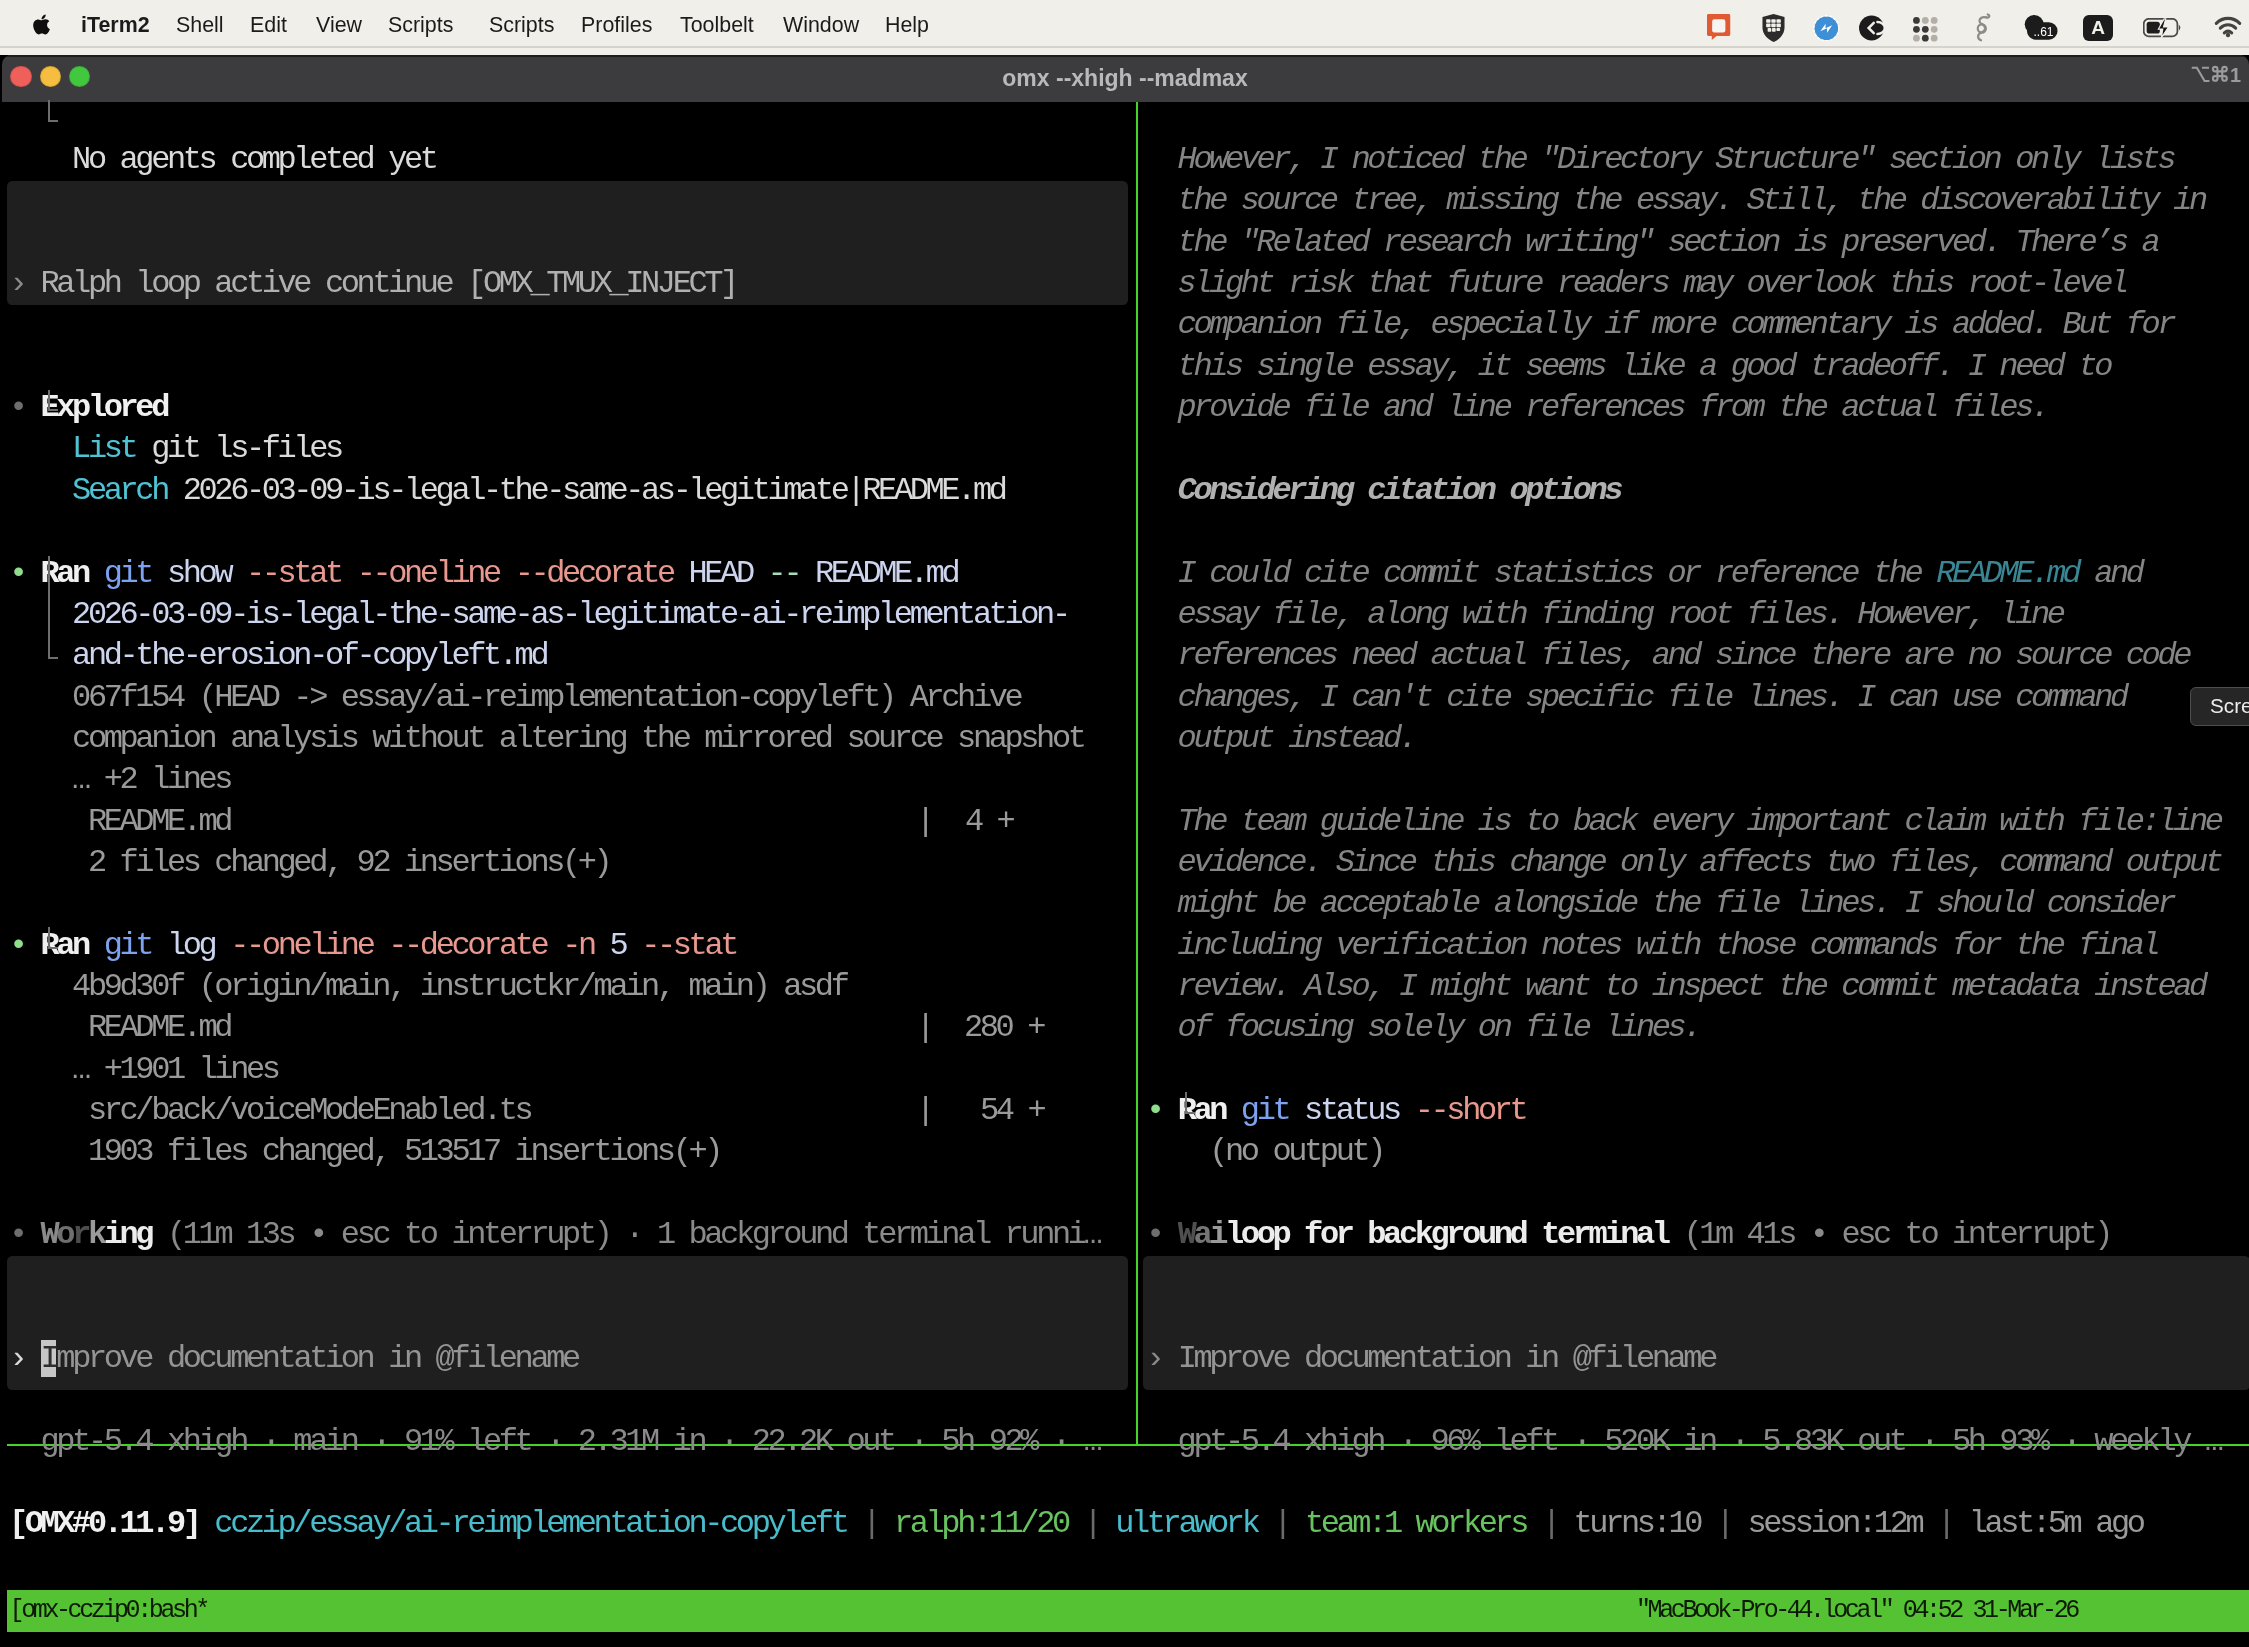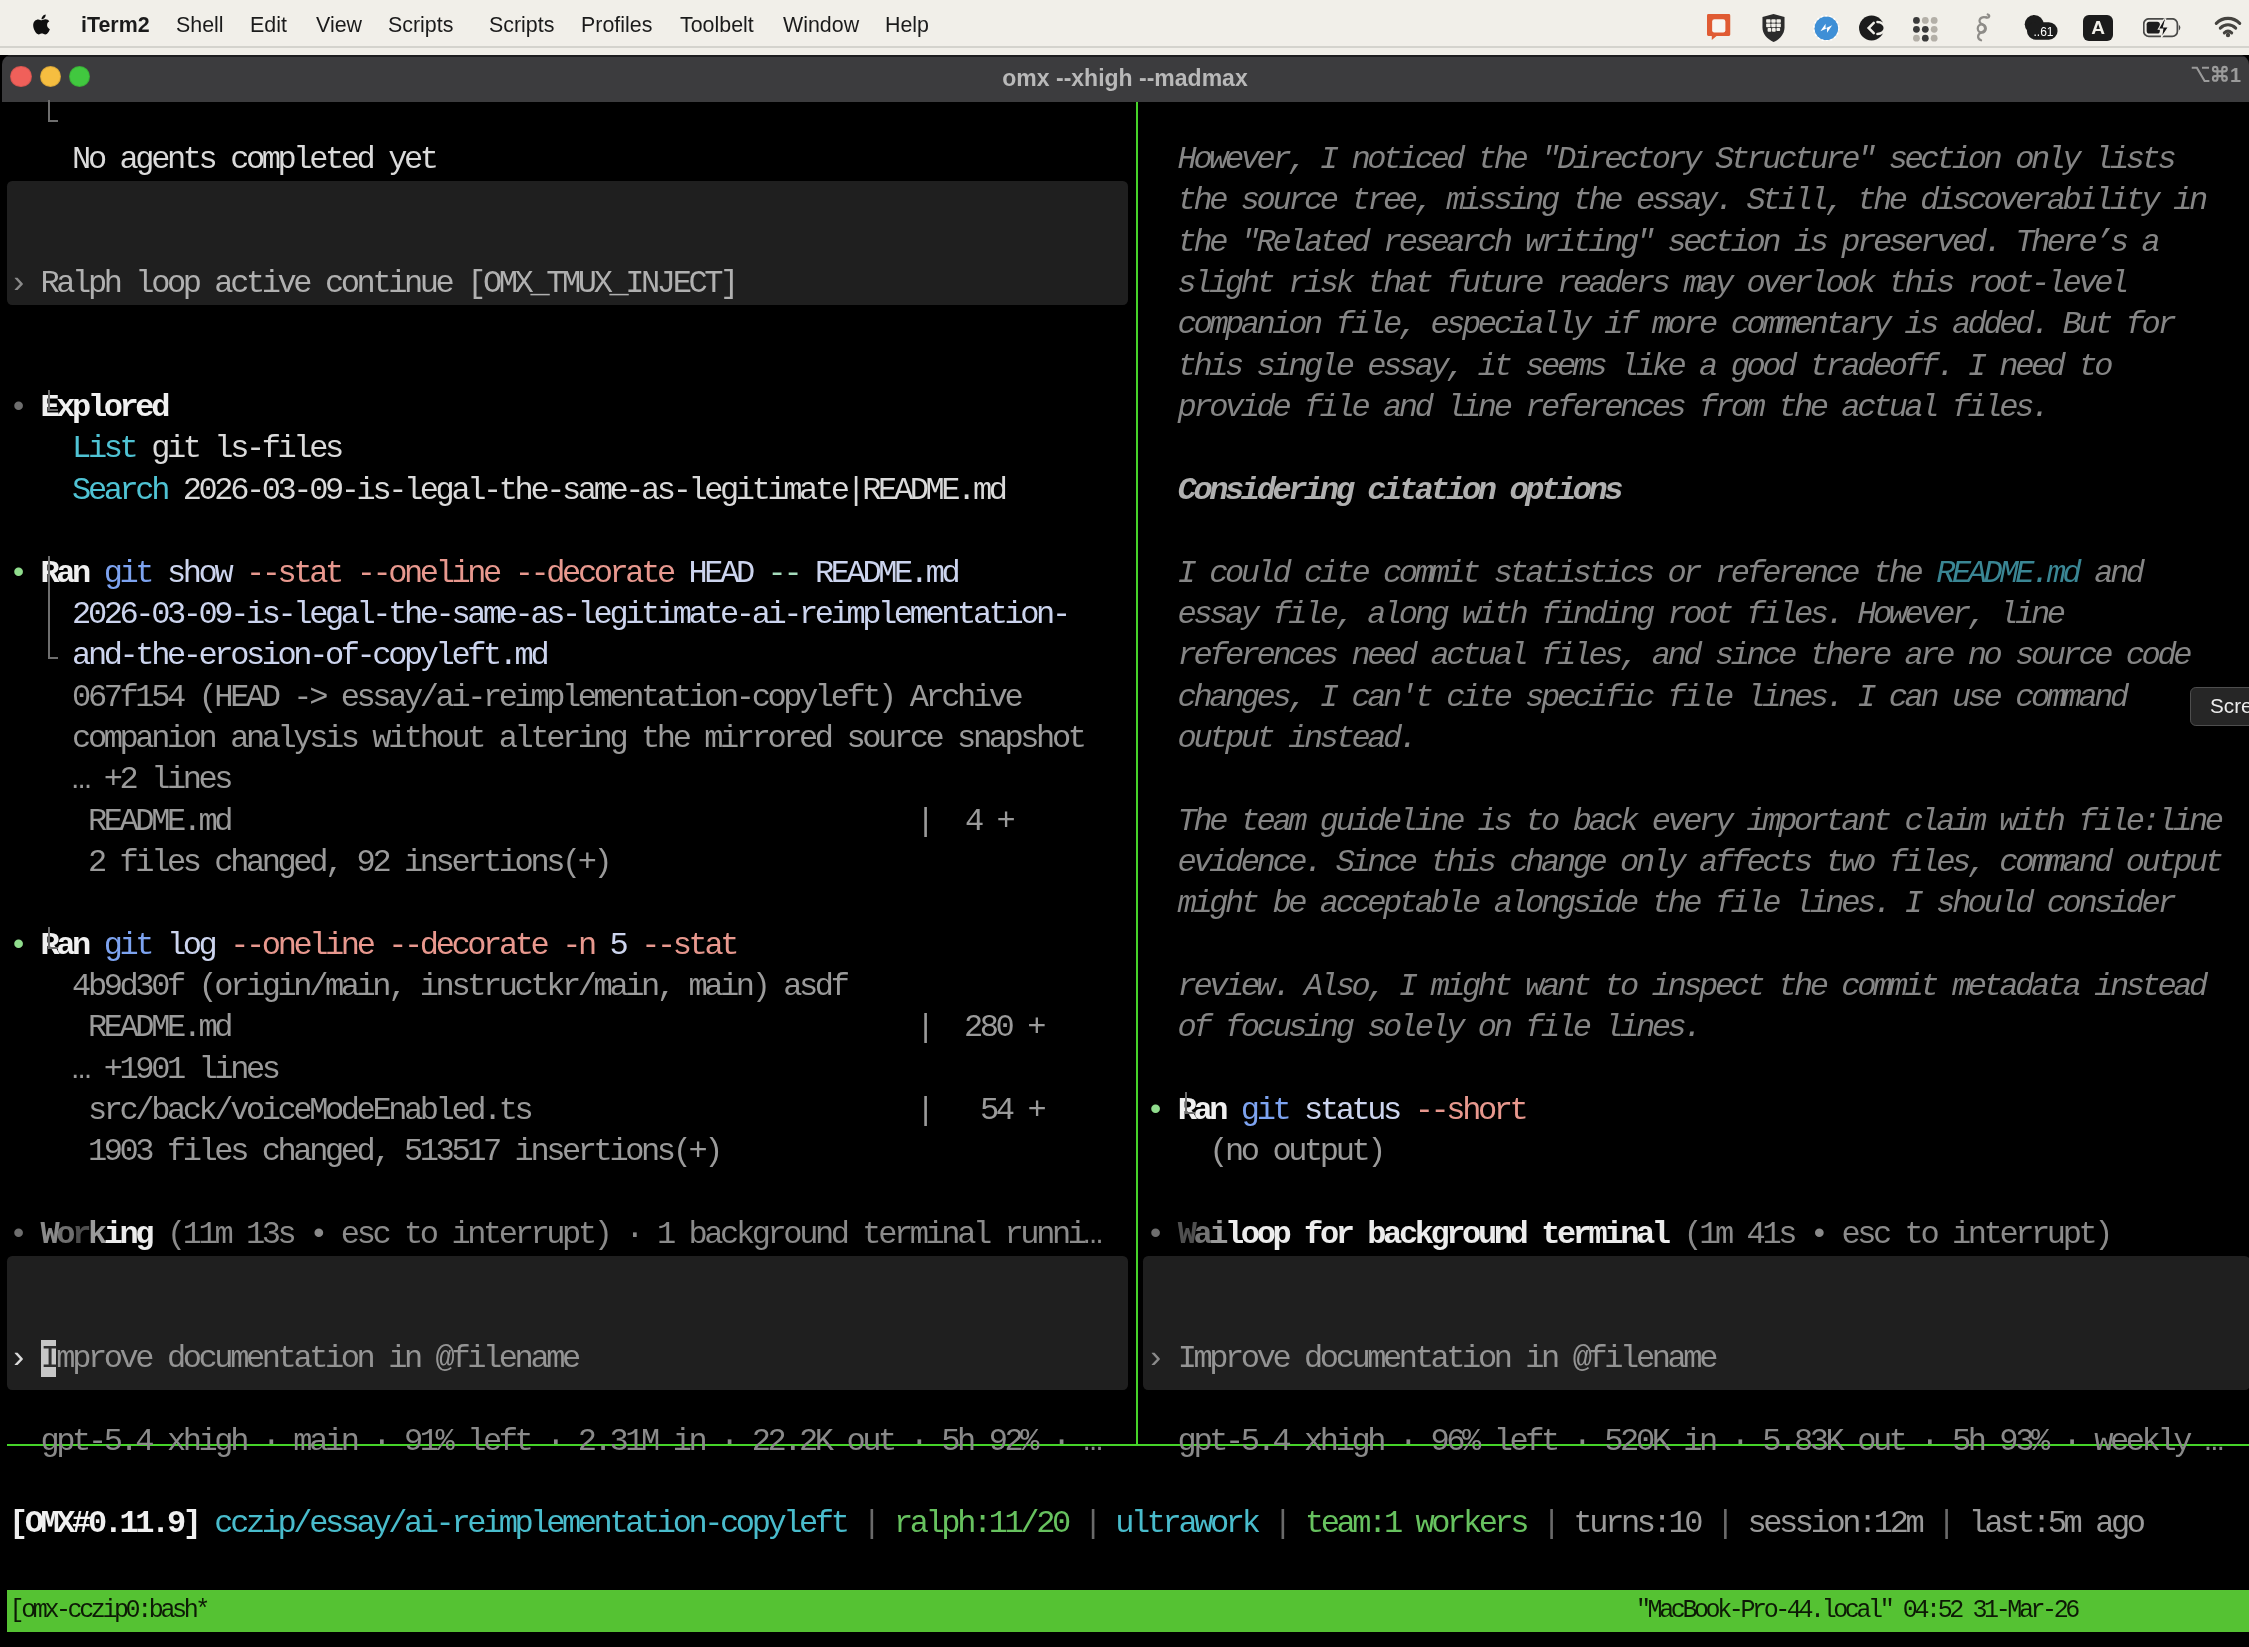--- a/index.html
+++ b/index.html
@@ -203,20 +203,21 @@
 <div class="r it" style="left:1146px;top:349px">  provide file and line references from the actual files.</div>
 <div class="r it" style="left:1146px;top:432px">  <span class="hd">Considering citation options</span></div>
 <div class="r it" style="left:1146px;top:515px">  I could cite commit statistics or reference the <span class="tl2">README.md</span> and</div>
 <div class="r it" style="left:1146px;top:556px">  essay file, along with finding root files. However, line</div>
 <div class="r it" style="left:1146px;top:597px">  references need actual files, and since there are no source code</div>
 <div class="r it" style="left:1146px;top:639px">  changes, I can't cite specific file lines. I can use command</div>
 <div class="r it" style="left:1146px;top:680px">  output instead.</div>
 <div class="r it" style="left:1146px;top:763px">  The team guideline is to back every important claim with file:line</div>
 <div class="r it" style="left:1146px;top:804px">  evidence. Since this change only affects two files, command output</div>
 <div class="r it" style="left:1146px;top:845px">  might be acceptable alongside the file lines. I should consider</div>
+<div class="r it" style="left:1146px;top:887px">  including verification notes with those commands for the final</div>
 <div class="r it" style="left:1146px;top:928px">  review. Also, I might want to inspect the commit metadata instead</div>
 <div class="r it" style="left:1146px;top:969px">  of focusing solely on file lines.</div>
 <div class="r " style="left:1146px;top:1052px"><span class="gnb">•</span> <span class="wb">Ran</span> <span class="bl">git</span> <span class="la">status</span> <span class="sa">--short</span></div>
 <div class="tree" style="left:1185px;top:1092px;width:1.8px;height:21.4px"></div>
 <div class="tree" style="left:1185px;top:1112px;width:9.6px;height:1.8px"></div>
 <div class="r " style="left:1146px;top:1093px">    <span class="g">(no output)</span></div>
 <div class="r " style="left:1146px;top:1176px"><span class="gyb">•</span> <span class="b d1">W</span><span class="b d2">a</span><span class="b d3">i</span><span class="b sh">loop for background terminal</span> <span class="gd">(1m 41s • esc to interrupt)</span></div>
 <div class="r " style="left:1146px;top:1300px"><span class="gd">›</span> <span class="inp">Improve documentation in @filename</span></div>
 <div class="r " style="left:1146px;top:1383px">  <span class="gd">gpt-5.4 xhigh · 96% left · 520K in · 5.83K out · 5h 93% · weekly …</span></div>
 <div class="tip">Scre</div>

